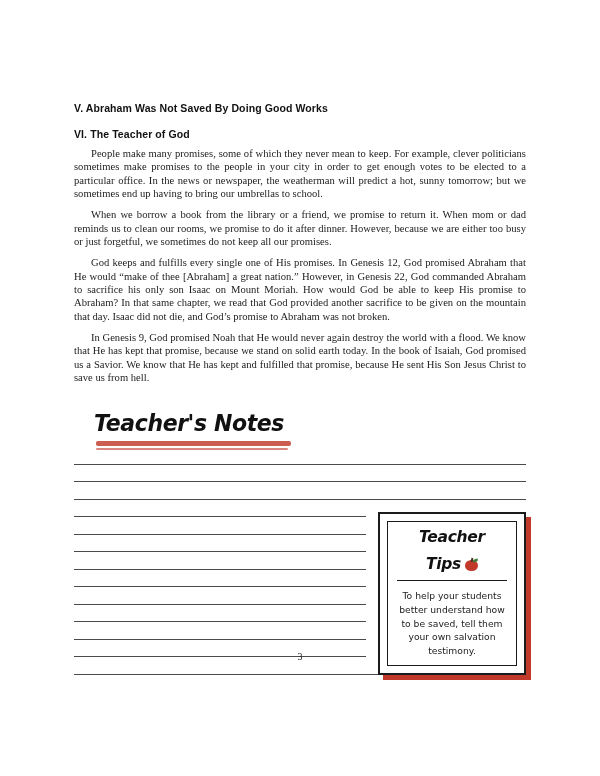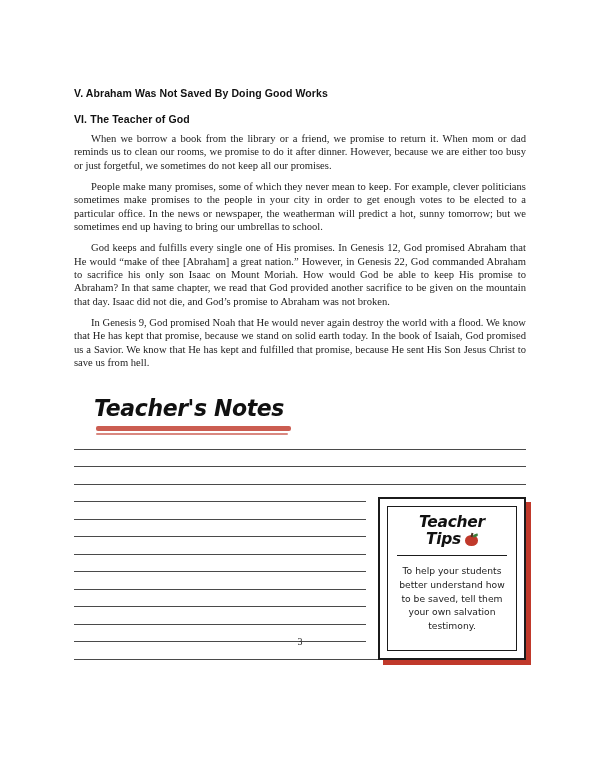--- a/index.html
+++ b/index.html
@@ -10,21 +10,21 @@
     width: 600px;
     height: 776px;
     background: #ffffff;
     font-family: "Liberation Serif", serif;
     color: #1a1a1a;
     position: relative;
     overflow: hidden;
   }
   .page {
     position: absolute;
-    left: 0; top: 1px;
+    left: 0; top: 16px;
     width: 600px;
     height: 664px;
     box-sizing: border-box;
     padding: 86px 74px 30px 74px;
   }
   .section-heading {
     font-family: "Liberation Sans", sans-serif;
     font-weight: bold;
     font-size: 10.5px;
     color: #111;
@@ -114,21 +114,21 @@
     font-family: "DejaVu Sans", sans-serif;
     font-weight: bold;
     font-style: italic;
     font-size: 15.5px;
     line-height: 1.0;
     color: #111;
     letter-spacing: -0.3px;
   }
   .tips-title .line2 {
     display: inline-block;
-    margin-top: 2px;
+    margin-top: 12px;
   }
   .apple {
     display: inline-block;
     width: 13px;
     height: 13px;
     position: relative;
     vertical-align: -2px;
     margin-left: 4px;
   }
   .apple .body-a {
@@ -181,22 +181,22 @@
   }
 </style>
 </head>
 <body>
 
 <div class="page">
 
   <h2 class="section-heading">V. Abraham Was Not Saved By Doing Good Works</h2>
 
   <h2 class="section-heading second">VI. The Teacher of God</h2>
+  <p class="body">People make many promises, some of which they never mean to keep. For example, clever politicians sometimes make promises to the people in your city in order to get enough votes to be elected to a particular office. In the news or newspaper, the weatherman will predict a hot, sunny tomorrow; but we sometimes end up having to bring our umbrellas to school.</p>
   <p class="body">When we borrow a book from the library or a friend, we promise to return it. When mom or dad reminds us to clean our rooms, we promise to do it after dinner. However, because we are either too busy or just forgetful, we sometimes do not keep all our promises.</p>
-  <p class="body">People make many promises, some of which they never mean to keep. For example, clever politicians sometimes make promises to the people in your city in order to get enough votes to be elected to a particular office. In the news or newspaper, the weatherman will predict a hot, sunny tomorrow; but we sometimes end up having to bring our umbrellas to school.</p>
   <p class="body">God keeps and fulfills every single one of His promises. In Genesis 12, God promised Abraham that He would “make of thee [Abraham] a great nation.” However, in Genesis 22, God commanded Abraham to sacrifice his only son Isaac on Mount Moriah. How would God be able to keep His promise to Abraham? In that same chapter, we read that God provided another sacrifice to be given on the mountain that day. Isaac did not die, and God’s promise to Abraham was not broken.</p>
   <p class="body">In Genesis 9, God promised Noah that He would never again destroy the world with a flood. We know that He has kept that promise, because we stand on solid earth today. In the book of Isaiah, God promised us a Savior. We know that He has kept and fulfilled that promise, because He sent His Son Jesus Christ to save us from hell.</p>
 
   <div class="notes-title-wrap">
     <div class="notes-title">Teacher's Notes</div>
     <div class="notes-underline"></div>
     <div class="notes-underline thin"></div>
   </div>
 
   <div class="notes-area">

